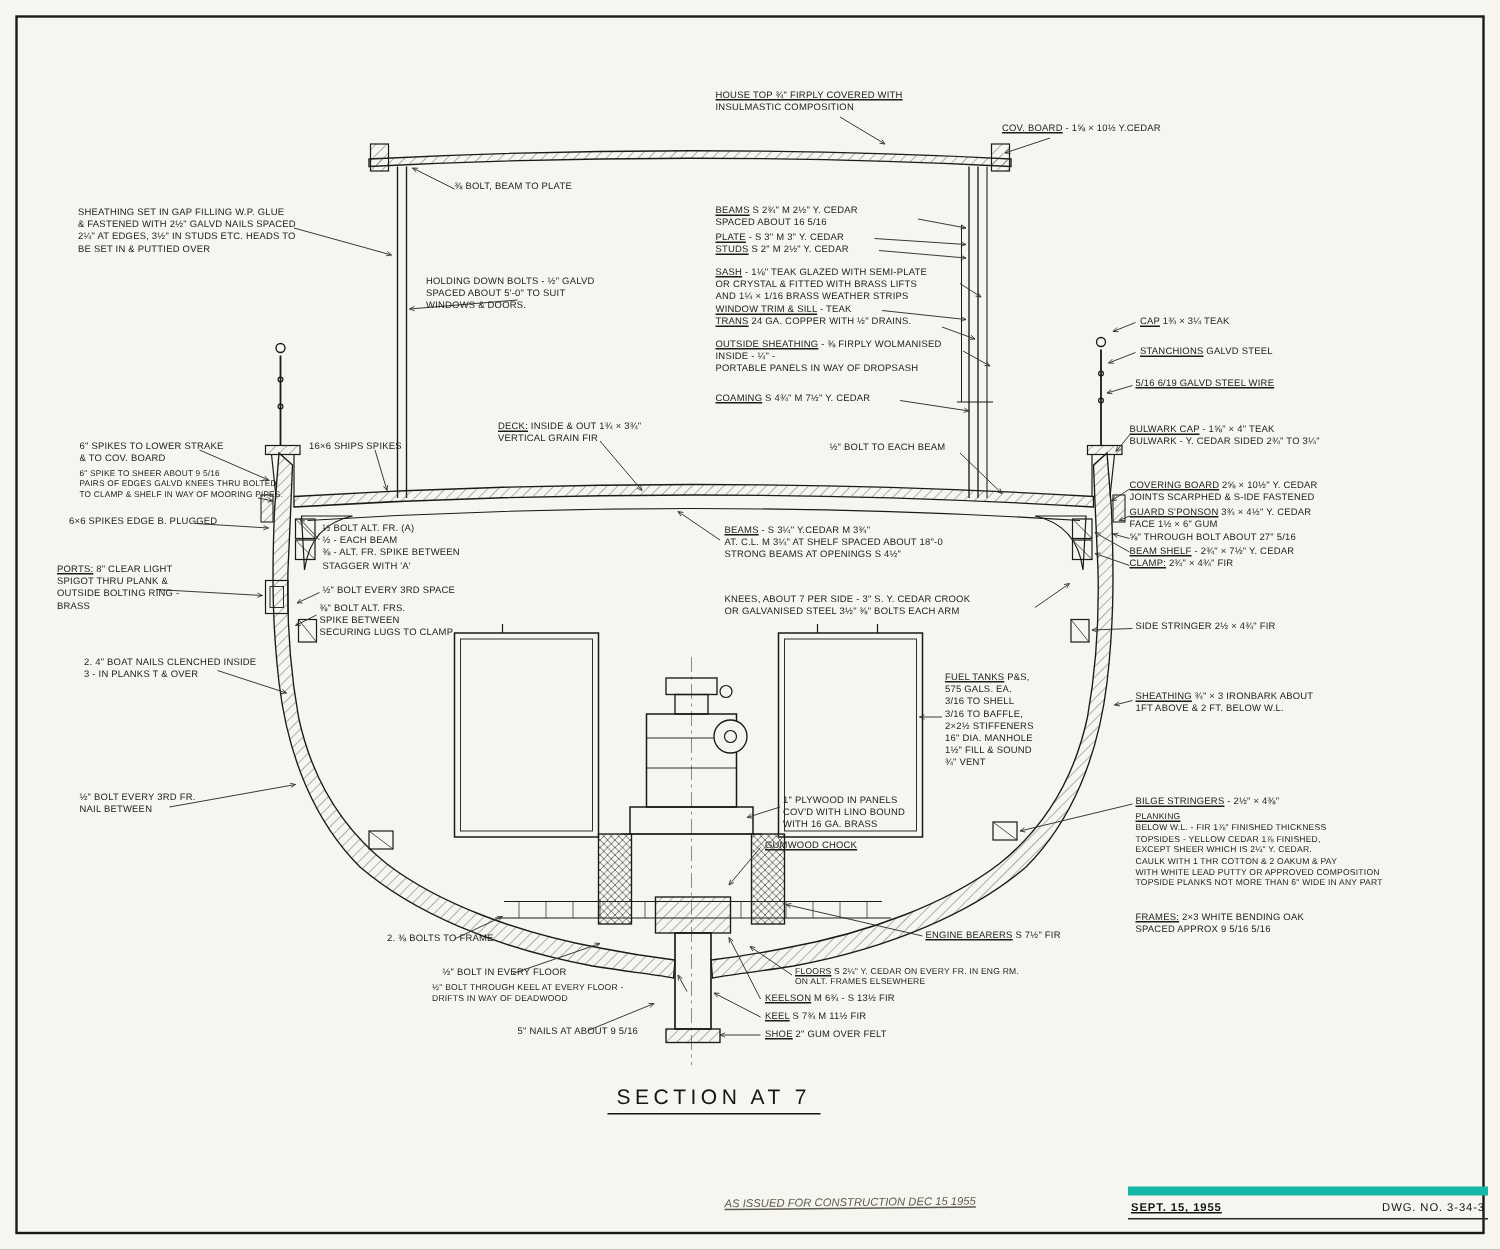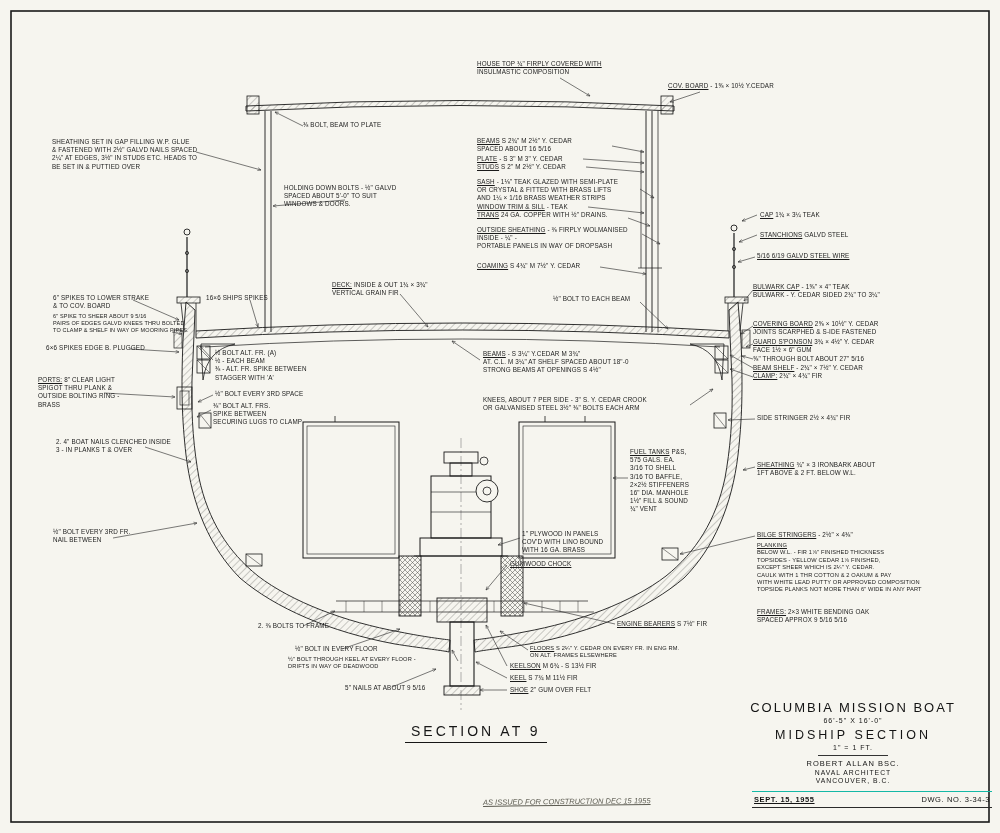--- a/index.html
+++ b/index.html
@@ -14,21 +14,21 @@
   .titleblock{position:absolute;left:738px;top:700px;width:230px;text-align:center;color:#141414;}
   .tb-title{font-size:13px;letter-spacing:2px;}
   .tb-dims{font-size:7px;letter-spacing:1px;margin-top:2px;}
   .tb-sub{font-size:12.5px;letter-spacing:3px;margin-top:4px;}
   .tb-scale{font-size:7px;letter-spacing:1px;margin-top:2px;}
   .tb-rule{width:70px;border-top:1px solid #333;margin:4px auto 3px auto;}
   .tb-arch{font-size:7.5px;letter-spacing:1px;}
   .tb-archt,.tb-city{font-size:6.8px;letter-spacing:1px;margin-top:1px;}
   .tb-bottomrow{position:absolute;left:752px;top:791px;width:236px;display:flex;
                 justify-content:space-between;align-items:center;color:#141414;
-                border-top:1px solid #14b8a6;border-bottom:1px solid #2a2a2a;
+                border-top:6px solid #14b8a6;border-bottom:1px solid #2a2a2a;
                 padding:3px 2px 3px 2px;font-size:7.5px;letter-spacing:.6px;}
   .tb-date{text-decoration:underline;font-weight:bold;}
   .issued-note{position:absolute;left:483px;top:797px;font-size:7.5px;font-style:italic;
                color:#5d5c52;transform:rotate(-.6deg);text-decoration:underline;}
 </style>
 </head>
 <body>
 
 <div class="sheet">
 
@@ -312,32 +312,22 @@
       <div class="lbl" style="left: 288px; top: 656px; width: 190px; font-size: 5.7px;">½" BOLT THROUGH KEEL AT EVERY FLOOR -
 DRIFTS IN WAY OF DEADWOOD</div>
       <div class="lbl" style="left: 530px; top: 645px; width: 205px; font-size: 5.7px;"><span class="u">FLOORS</span> S 2¼" Y. CEDAR ON EVERY FR. IN ENG RM.
 ON ALT. FRAMES ELSEWHERE</div>
       <div class="lbl" style="left: 510px; top: 662px; width: 155px; font-size: 6.3px;"><span class="u">KEELSON</span> M 6¾ - S 13½ FIR</div>
       <div class="lbl" style="left: 510px; top: 674px; width: 145px; font-size: 6.3px;"><span class="u">KEEL</span> S 7¾  M 11½ FIR</div>
       <div class="lbl" style="left: 345px; top: 684px; width: 135px; font-size: 6.3px;">5" NAILS AT ABOUT 9 5/16</div>
       <div class="lbl" style="left: 510px; top: 686px; width: 145px; font-size: 6.3px;"><span class="u">SHOE</span> 2" GUM OVER FELT</div>
     </div>
 
-<div class="section-label">SECTION AT 9</div>
-
-<div class="titleblock">
-  <div class="tb-title">COLUMBIA MISSION BOAT</div>
-  <div class="tb-dims">66'-5" X 16'-0"</div>
-  <div class="tb-sub">MIDSHIP SECTION</div>
-  <div class="tb-scale">1" = 1 FT.</div>
-  <div class="tb-rule"></div>
-  <div class="tb-arch">ROBERT ALLAN BSC.</div>
-  <div class="tb-archt">NAVAL ARCHITECT</div>
-  <div class="tb-city">VANCOUVER, B.C.</div>
-</div>
+<div class="section-label">SECTION AT 7</div>
+
 
 <div class="tb-bottomrow">
   <span class="tb-date">SEPT. 15, 1955</span>
   <span class="tb-dwg">DWG. NO. 3-34-3</span>
 </div>
 
 <div class="issued-note">AS ISSUED FOR CONSTRUCTION   DEC 15 1955</div>
 
 </div>
 

